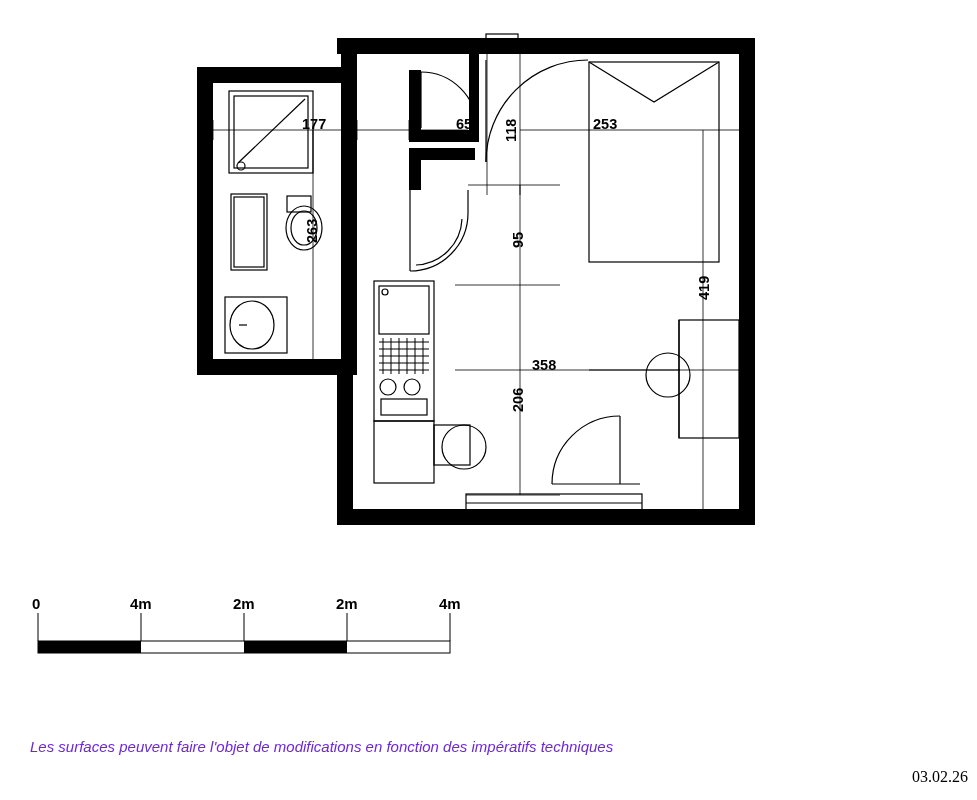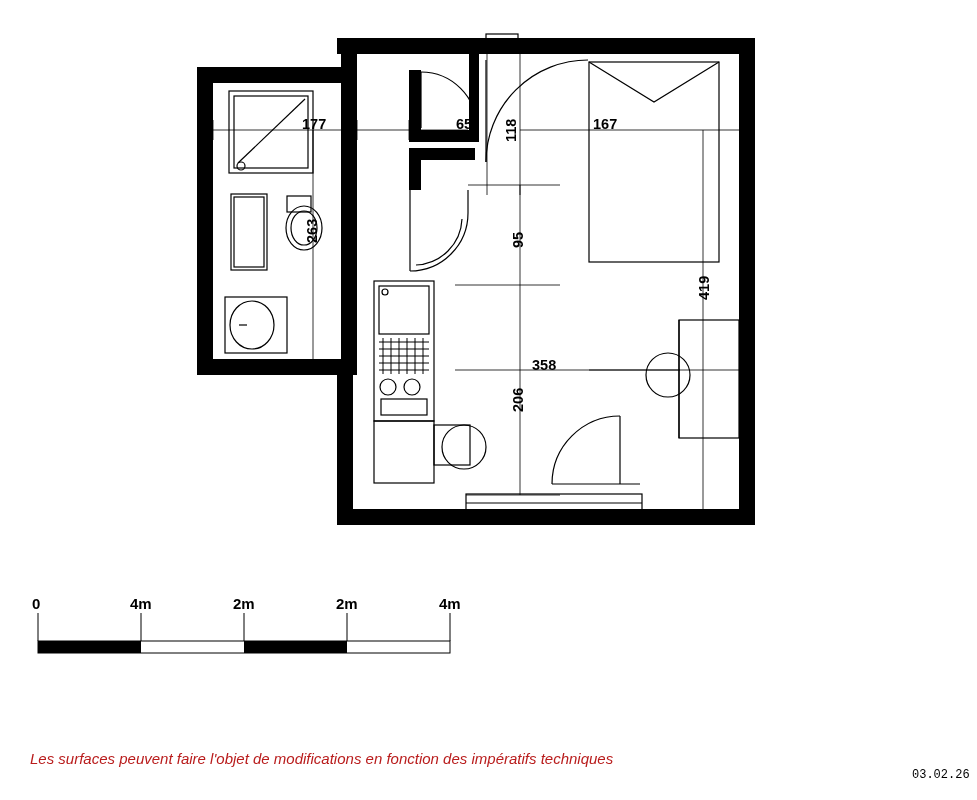--- a/index.html
+++ b/index.html
@@ -47,28 +47,27 @@
     font-weight: bold;
     font-family: "Liberation Sans", sans-serif;
     color: #000;
     white-space: nowrap;
   }
   .note-line {
     position: absolute;
     font-size: 15px;
     font-style: italic;
     font-family: "Liberation Sans", sans-serif;
-    color: #b91c1c;
-    white-space: nowrap;
-    margin-top: 12px;
+    color: #6d28d9;
+    white-space: nowrap;
   }
   .date-label {
     position: absolute;
-    font-size: 12px;
-    font-family: Liberation Mono, monospace;
+    font-size: 16px;
+    font-family: Liberation Serif, serif;
     color: #000;
     white-space: nowrap;
   }
 </style>
 </head>
 <body>
 
 <div id="floorplan-root">
 
   <svg class="plan" viewBox="0 0 977 800">
@@ -192,21 +191,21 @@
       <line x1="455" y1="370" x2="680" y2="370"></line>
 
       <line x1="520" y1="285" x2="520" y2="495"></line>
       <line x1="466" y1="495" x2="560" y2="495"></line>
     </g>
   </svg>
 
   <div class="dim-label" style="left:302px; top:117px;">177</div>
   <div class="dim-label" style="left:433px; top:117px;margin-left:23px;">65</div>
   <div class="dim-label vert" style="left:504px; top:142px;">118</div>
-  <div class="dim-label" style="left:593px; top:117px;">167</div>
+  <div class="dim-label" style="left:593px; top:117px;">253</div>
   <div class="dim-label vert" style="left:305px; top:243px;">263</div>
   <div class="dim-label vert" style="left:511px; top:248px;">95</div>
   <div class="dim-label vert" style="left:697px; top:300px;">419</div>
   <div class="dim-label" style="left:532px; top:358px;">358</div>
   <div class="dim-label vert" style="left:511px; top:412px;">206</div>
 
   <div style="position:absolute; left:0; top:595px; width:500px; height:60px;">
     <div class="scale-label" style="left:32px; top:0px;">0</div>
     <div class="scale-label" style="left:130px; top:0px;">4m</div>
     <div class="scale-label" style="left:233px; top:0px;text-align:center;">2m</div>

